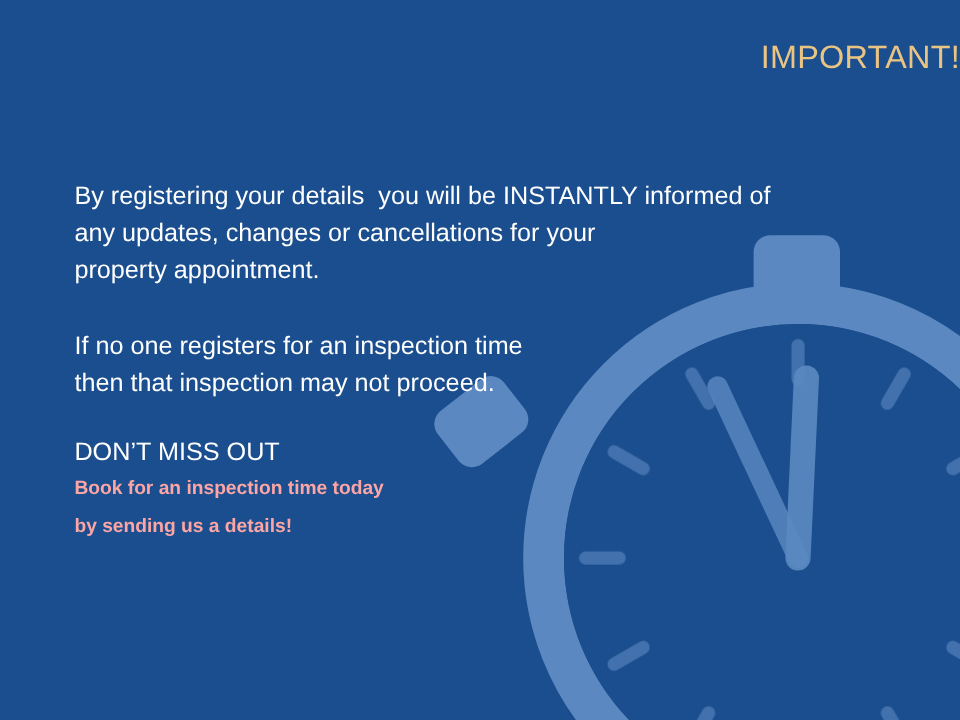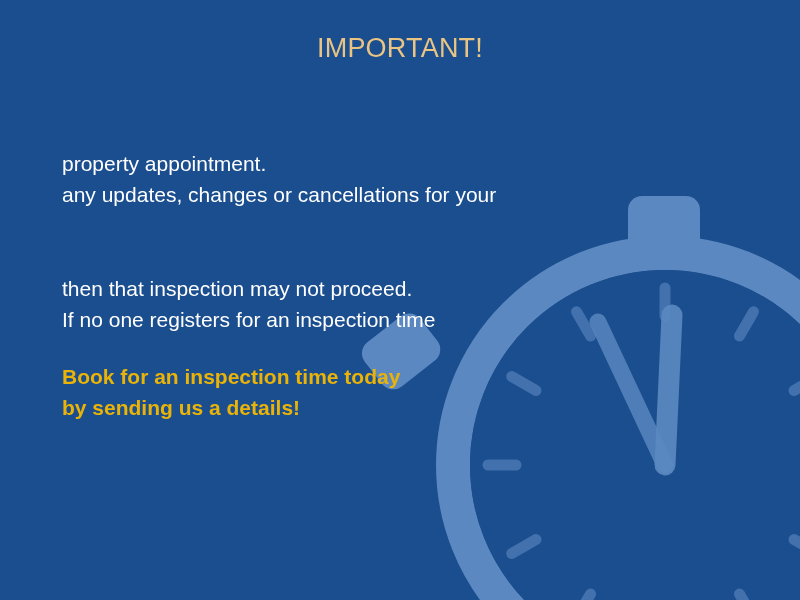--- a/index.html
+++ b/index.html
@@ -35,21 +35,21 @@
     top: 0;
     width: 800px;
     height: 600px;
   }
 
   .headline-wrap {
     position: absolute;
     left: 0;
     top: 30px;
     width: 800px;
-    text-align: center;
+    text-align: right;
   }
 
   .headline-1 {
     color: #e9c483;
     font-size: 27px;
     font-weight: 400;
     line-height: 36px;
     letter-spacing: 0.2px;
   }
 
@@ -87,22 +87,22 @@
 
   .cta-line-plain {
     color: #ffffff;
     font-size: 21px;
     font-weight: 400;
     line-height: 31px;
     white-space: pre;
   }
 
   .cta-line-gold {
-    color: #eab308;
-    font-size: 21px;
+    color: #fca5a5;
+    font-size: 16px;
     font-weight: 700;
     line-height: 31px;
     white-space: pre;
   }
 </style>
 </head>
 <body>
 
 <div id="slide">
 
@@ -151,30 +151,32 @@
 
   <div id="text-layer">
 
     <div class="headline-wrap">
       <div class="headline-1">IMPORTANT!</div>
     </div>
 
     <div class="body-block" style="top:148px;">
 
       <div id="para-1">
+        <div class="para">By registering your details  you will be INSTANTLY informed of</div>
+        <div class="para">any updates, changes or cancellations for your</div>
         <div class="para">property appointment.</div>
-        <div class="para">any updates, changes or cancellations for your</div>
       </div>
 
       <div id="para-2">
+        <div class="para">If no one registers for an inspection time</div>
         <div class="para">then that inspection may not proceed.</div>
-        <div class="para">If no one registers for an inspection time</div>
       </div>
 
       <div id="cta-block">
+        <div class="cta-line-plain">DON’T MISS OUT</div>
         <div class="cta-line-gold">Book for an inspection time today</div>
         <div class="cta-line-gold">by sending us a details!</div>
       </div>
 
     </div>
   </div>
 
 </div>
 
 </body></html>

